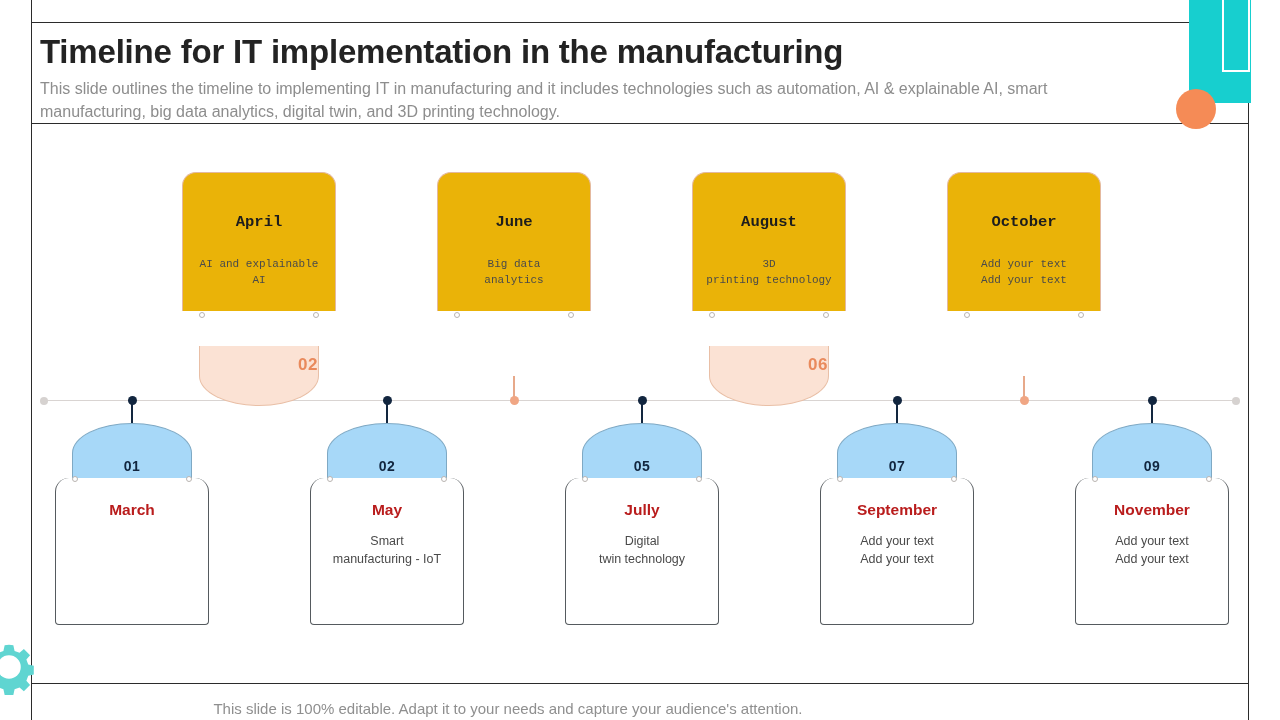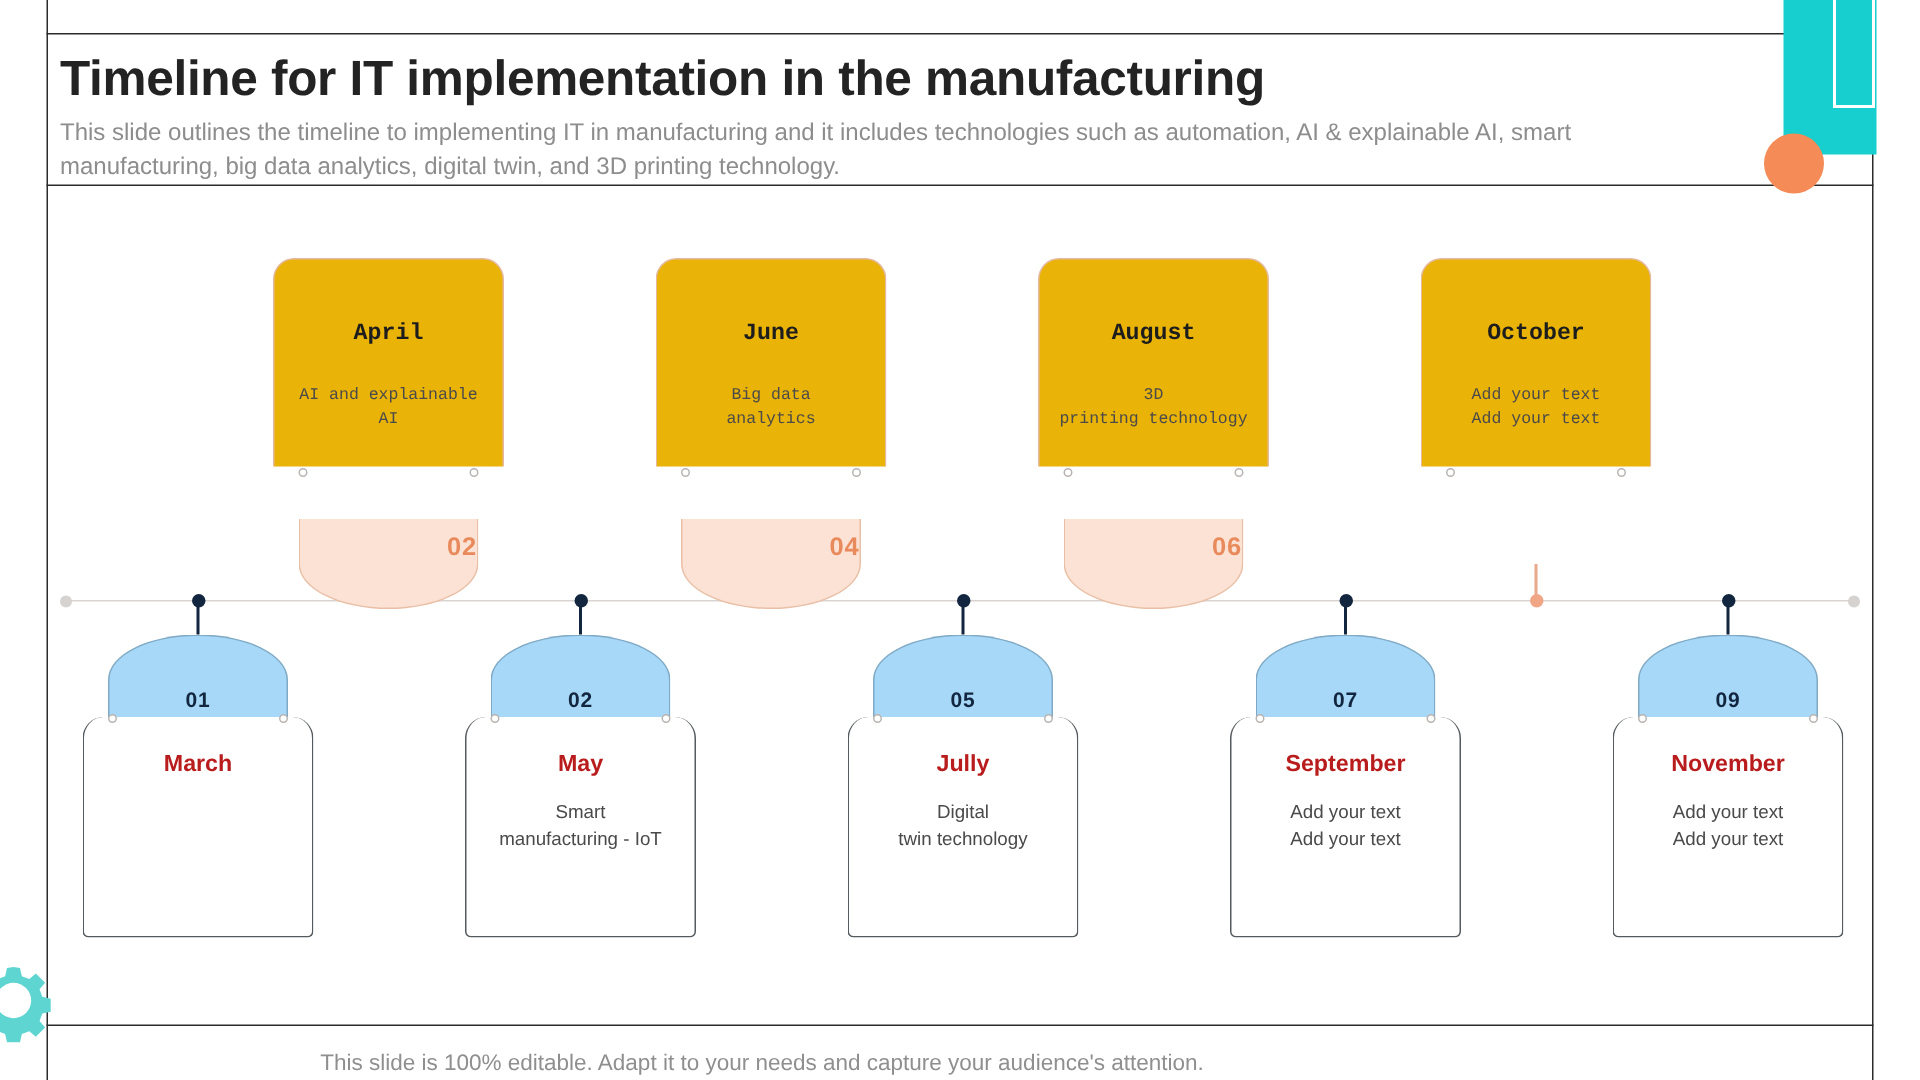--- a/index.html
+++ b/index.html
@@ -308,23 +308,20 @@
       <div class="stem up" style="left: 258.3px; top: 376px; height: 24px;"></div>
       <div class="axis-dot up" style="left: 254.5px;"></div>
       <div class="card-top" style="left: 437px; top: 172px;">
         <div class="body">
           <div class="inner">
             <div class="month">June</div>
             <div class="desc">Big data
 analytics</div>
           </div>
         </div>
-        <div class="semi">
-          <div class="num">04</div>
-        </div>
         <div class="joint" style="left: 17px; top: 140px;"></div>
         <div class="joint" style="left: 131px; top: 140px;"></div>
       </div>
       <div class="stem up" style="left: 513.3px; top: 376px; height: 24px;"></div>
       <div class="axis-dot up" style="left: 509.5px;"></div>
       <div class="card-top" style="left: 692px; top: 172px;">
         <div class="body">
           <div class="inner">
             <div class="month">August</div>
             <div class="desc">3D

